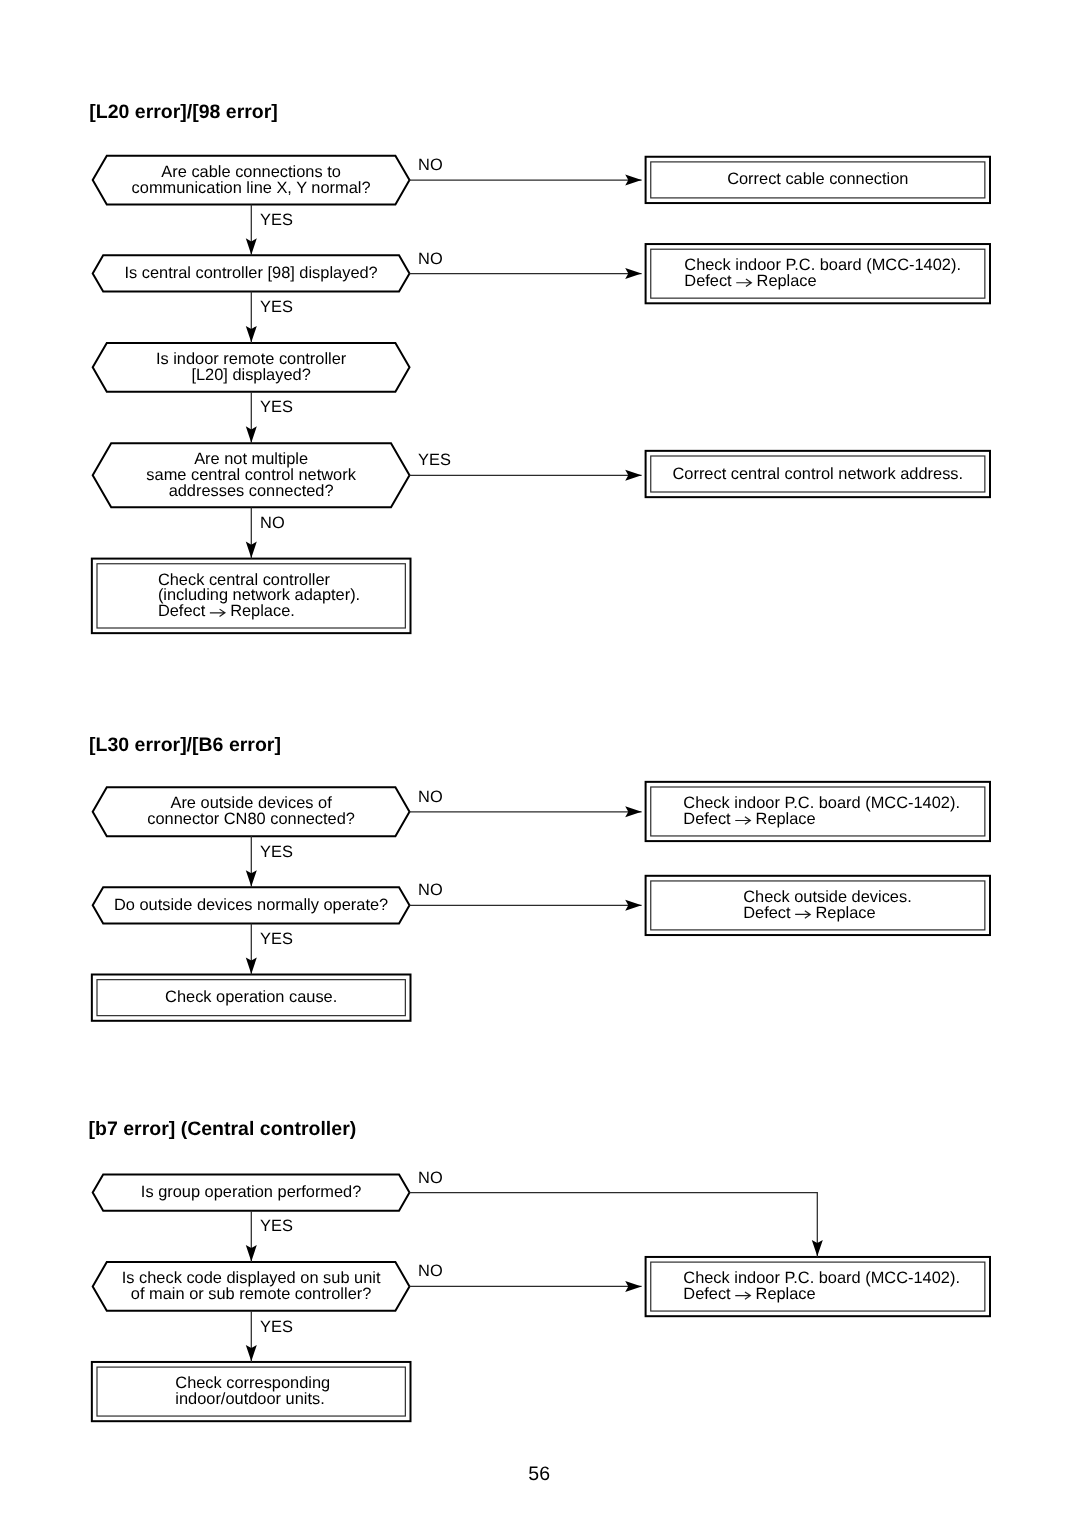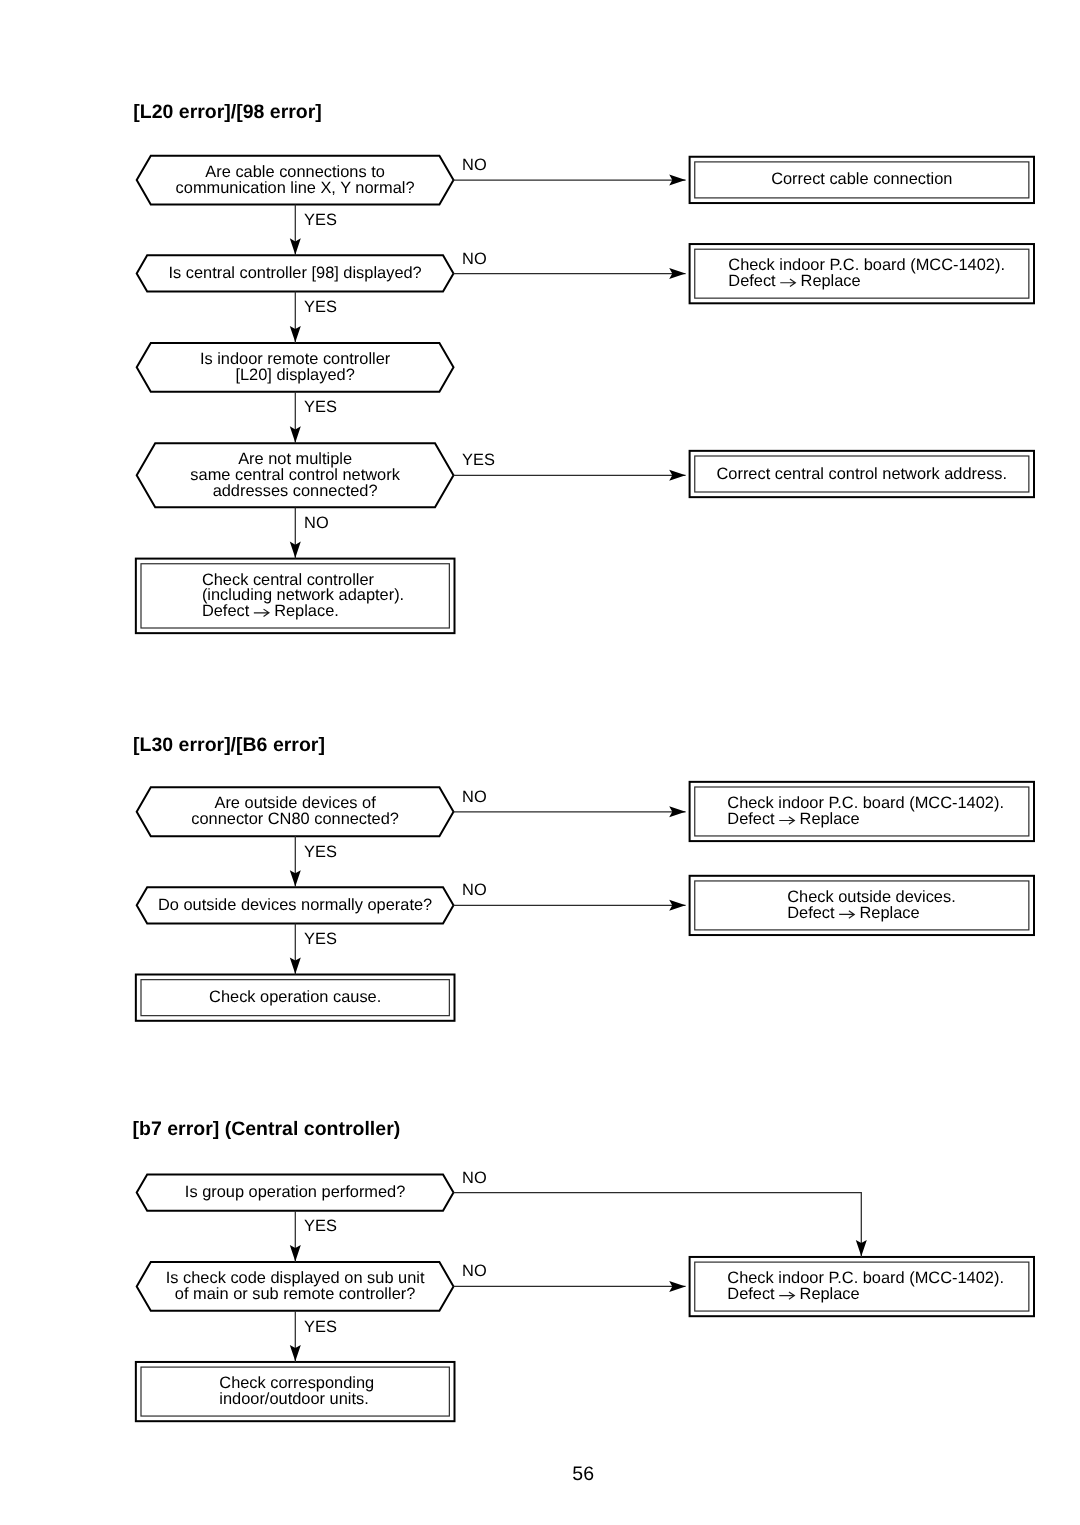--- a/index.html
+++ b/index.html
@@ -1,20 +1,20 @@
 <!DOCTYPE html>
 <html><head>
 <meta charset="utf-8">
 <title>Troubleshooting flowcharts</title>
 <style>
   html,body{margin:0;padding:0;background:#ffffff;}
   body{width:1080px;height:1525px;position:relative;overflow:hidden;
        font-family:"Liberation Sans",sans-serif;color:#000000;}
   *{-webkit-font-smoothing:antialiased;text-rendering:geometricPrecision;}
-  #sheet{position:absolute;left:0;top:0;width:860px;height:1525px;background:#fff;margin-left:44px;}
+  #sheet{position:absolute;left:0;top:0;width:860px;height:1525px;background:#fff;}
   #sheet > svg{position:absolute;left:0;top:0;width:1080px;height:1525px;display:block;}
   .shape{fill:#ffffff;stroke:#000000;stroke-width:2;stroke-linejoin:miter;}
   .inner{fill:none;stroke:#2e2e2e;stroke-width:1.2;}
   .conn{stroke:#2b2b2b;stroke-width:1.25;fill:none;}
   .glyph-arrow{stroke:#1c1c1c;stroke-width:1.2;fill:none;stroke-linecap:butt;stroke-linejoin:miter;}
   .ah{fill:#000000;}
   text{font-family:"Liberation Sans",sans-serif;font-size:16.4px;fill:#000000;}
   text.h{font-size:19.5px;font-weight:bold;}
   text.pg{font-size:19.5px;}
 </style>

